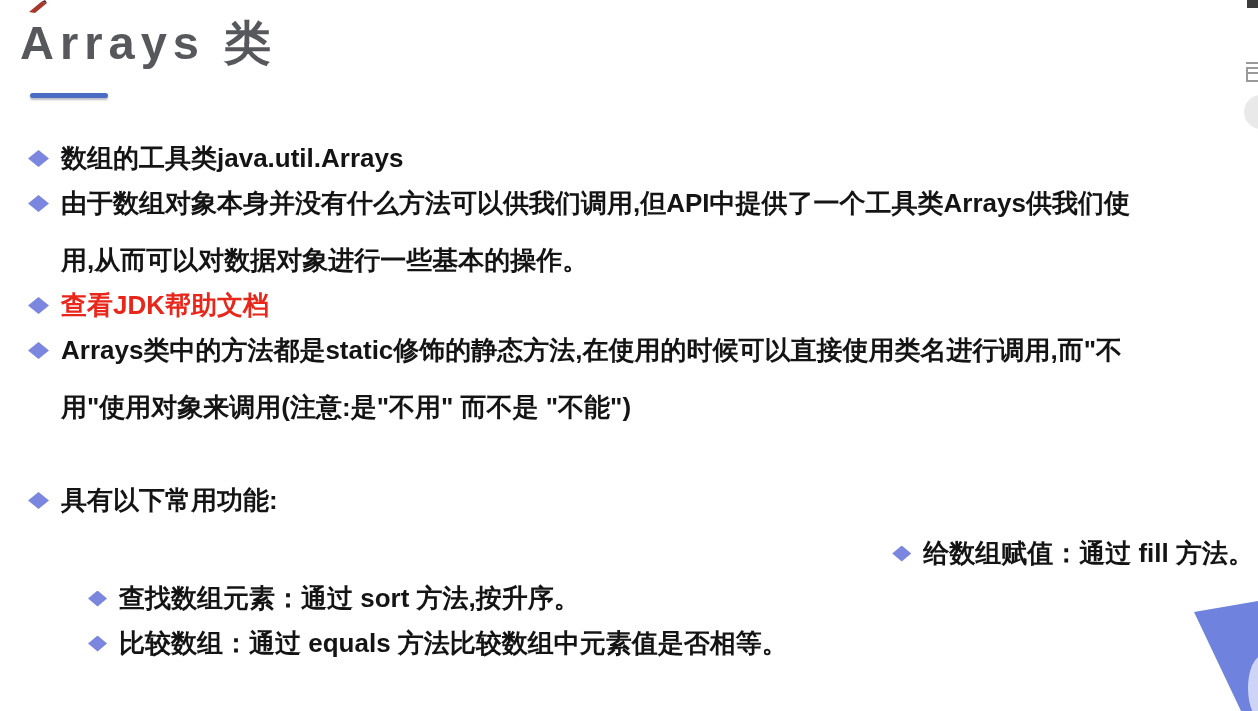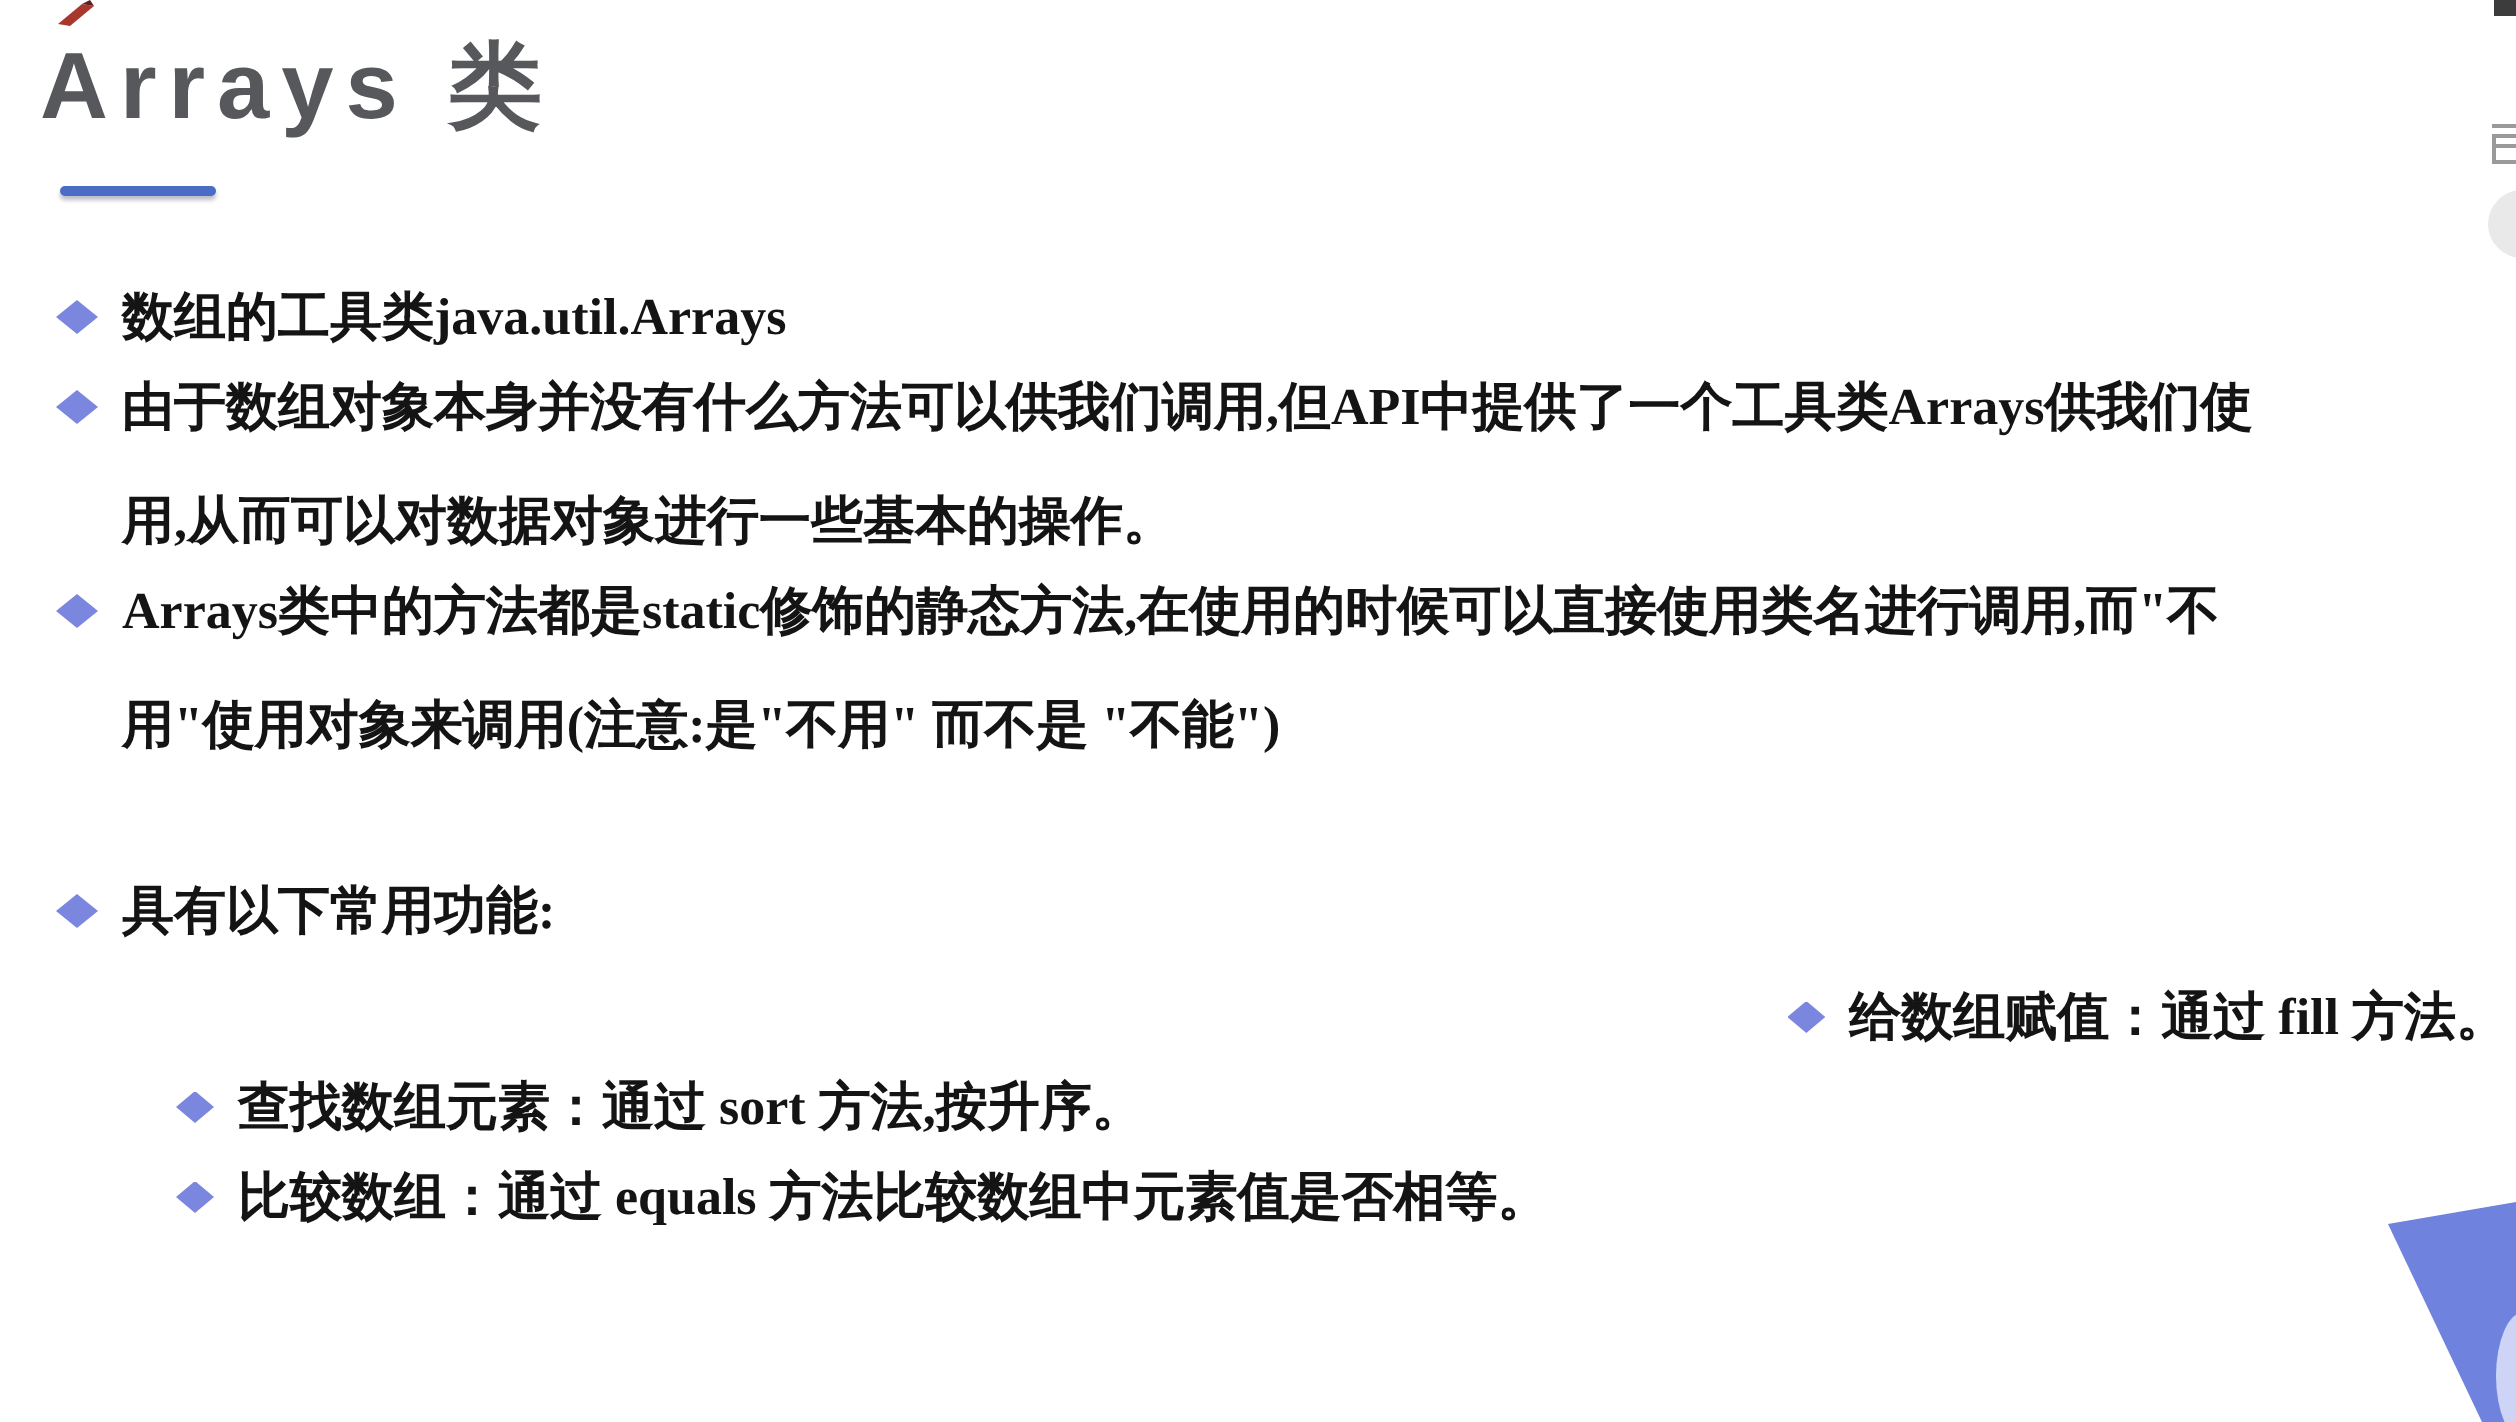--- a/index.html
+++ b/index.html
@@ -37,21 +37,20 @@
     width: 1226px;
   }
   .row {
     display: flex;
     align-items: center;
     height: 45px;
     font-size: 26px;
     font-weight: 700;
     color: var(--body, #141414);
     white-space: nowrap;
-    font-family: Liberation Serif, serif;
   }
   .row.red { color: var(--red, #e8261a); }
   .row.lvl2 { padding-left: 60px; }
   .row.lvl1.cont { padding-left: 33px; margin-top: 12px; }
   .row.lvl1 + .row.lvl2 { margin-top: 8px; justify-content: flex-end; }
   .spacer { height: 48px; }
 
   .diamond {
     width: 21px; height: 17px;
     flex: 0 0 21px;
@@ -111,20 +110,24 @@
       <span class="diamond"></span>
       <span class="btext">数组的工具类java.util.Arrays</span>
     </div>
     <div class="row lvl1">
       <span class="diamond"></span>
       <span class="btext">由于数组对象本身并没有什么方法可以供我们调用,但API中提供了一个工具类Arrays供我们使</span>
     </div>
     <div class="row lvl1 cont">
       <span class="btext">用,从而可以对数据对象进行一些基本的操作。</span>
     </div>
+    <div class="row lvl1 red">
+      <span class="diamond"></span>
+      <span class="btext">查看JDK帮助文档</span>
+    </div>
     <div class="row lvl1">
       <span class="diamond"></span>
       <span class="btext">Arrays类中的方法都是static修饰的静态方法,在使用的时候可以直接使用类名进行调用,而"不</span>
     </div>
     <div class="row lvl1 cont">
       <span class="btext">用"使用对象来调用(注意:是"不用" 而不是 "不能")</span>
     </div>
     <div class="spacer"></div>
     <div class="row lvl1">
       <span class="diamond"></span>

